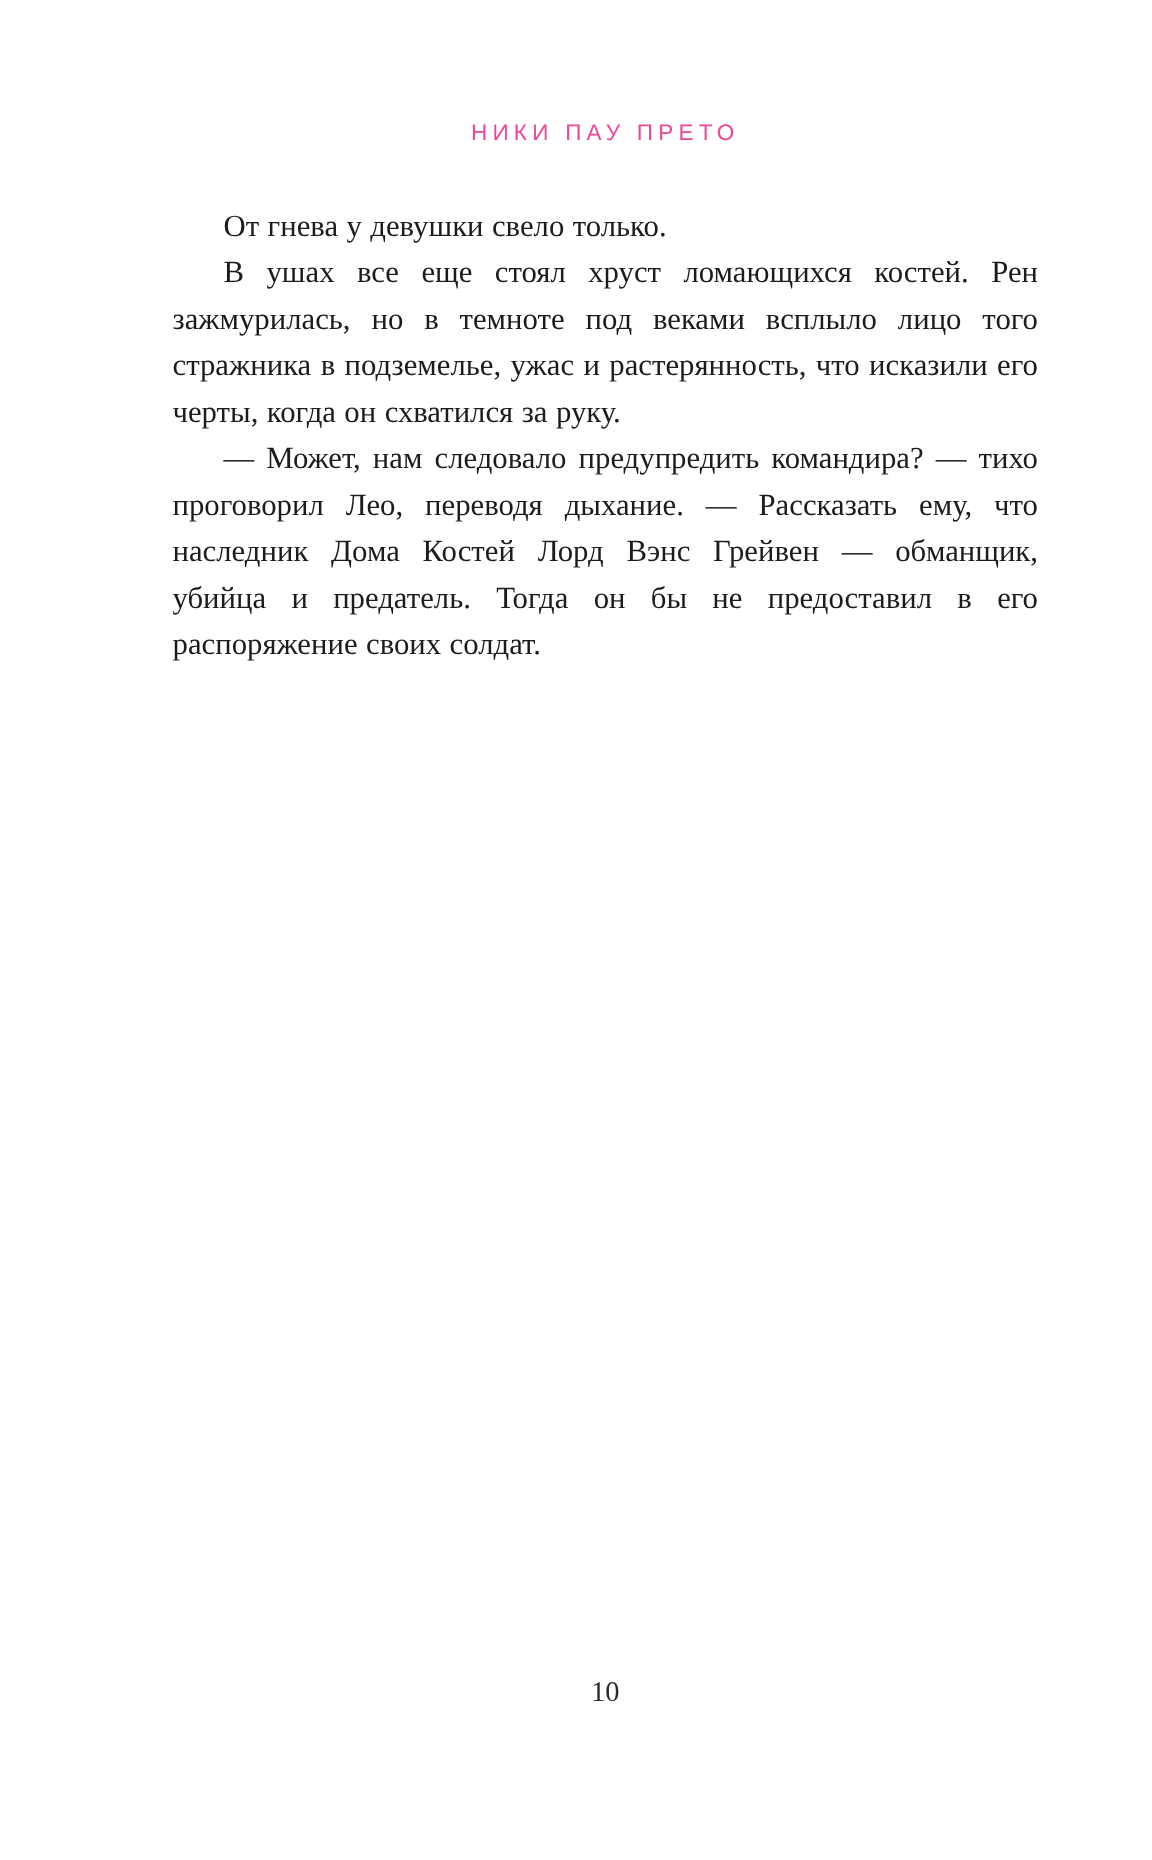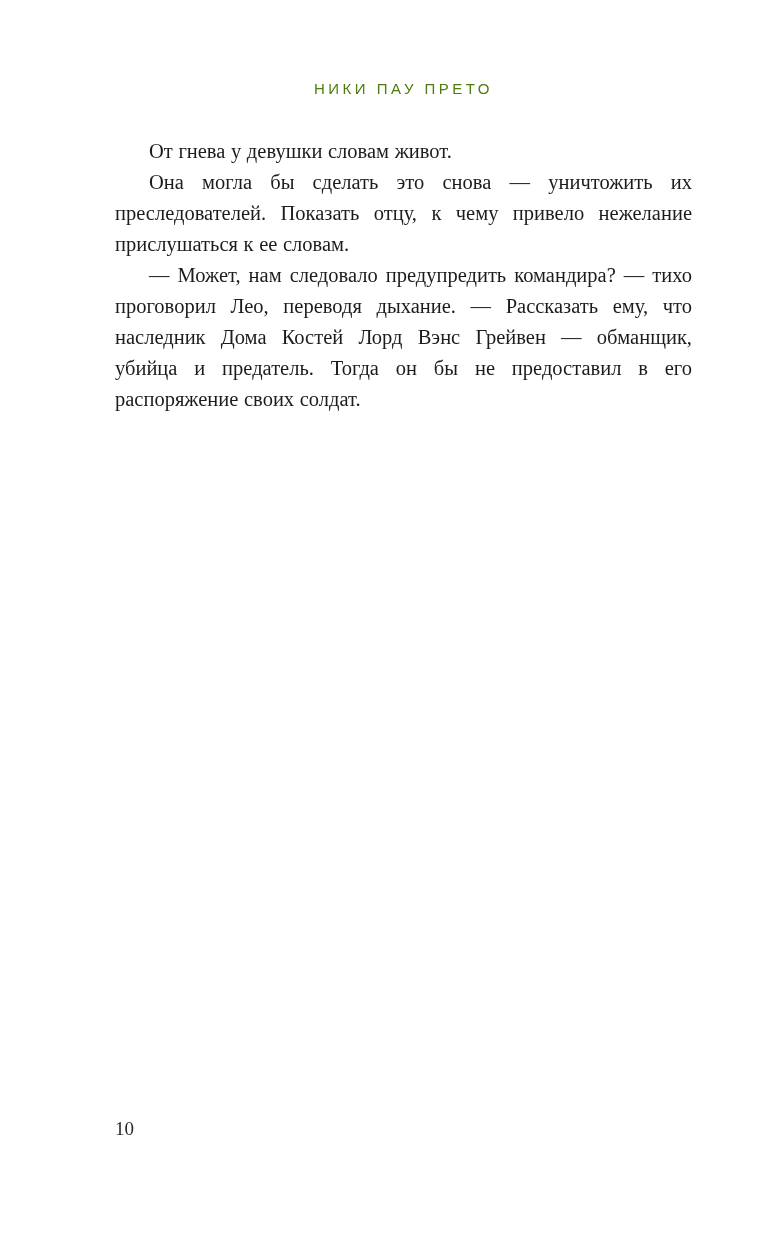--- a/index.html
+++ b/index.html
@@ -21,21 +21,21 @@
     background: #ffffff;
   }
   .running-head {
     position: absolute;
     top: 80px;
     left: 115px;
     width: 577px;
     text-align: center;
     font-size: 15px;
     letter-spacing: 3.5px;
-    color: #4d7c0f;
+    color: #ec4899;
     font-family: "Liberation Sans", sans-serif;
     font-weight: 400;
   }
   .text-block {
     position: absolute;
     top: 136px;
     left: 115px;
     width: 577px;
     font-size: 20.5px;
     line-height: 31px;
@@ -47,30 +47,31 @@
   .text-block p {
     margin: 0;
     padding: 0;
     text-indent: 34px;
   }
   .page-number {
     position: absolute;
     top: 1118px;
     left: 115px;
     width: 577px;
+    text-align: center;
     font-size: 19px;
     color: #2a2a2a;
   }
 </style>
 </head>
 <body>
 
 <div class="page">
   <div class="running-head">НИКИ ПАУ ПРЕТО</div>
 
   <div class="text-block">
-      <p>От гнева у девушки словам живот.</p>
-      <p>Она могла бы сделать это снова — уничтожить их преследователей. Показать отцу, к чему привело нежелание прислушаться к ее словам.</p>
+      <p>От гнева у девушки свело только.</p>
+      <p>В ушах все еще стоял хруст ломающихся костей. Рен зажмурилась, но в темноте под веками всплыло лицо того стражника в подземелье, ужас и растерянность, что исказили его черты, когда он схватился за руку.</p>
       <p>— Может, нам следовало предупредить командира? — тихо проговорил Лео, переводя дыхание. — Рассказать ему, что наследник Дома Костей Лорд Вэнс Грейвен — обманщик, убийца и предатель. Тогда он бы не предоставил в его распоряжение своих солдат.</p>
     </div>
 
   <div class="page-number">10</div>
 </div>
 
 </body></html>

